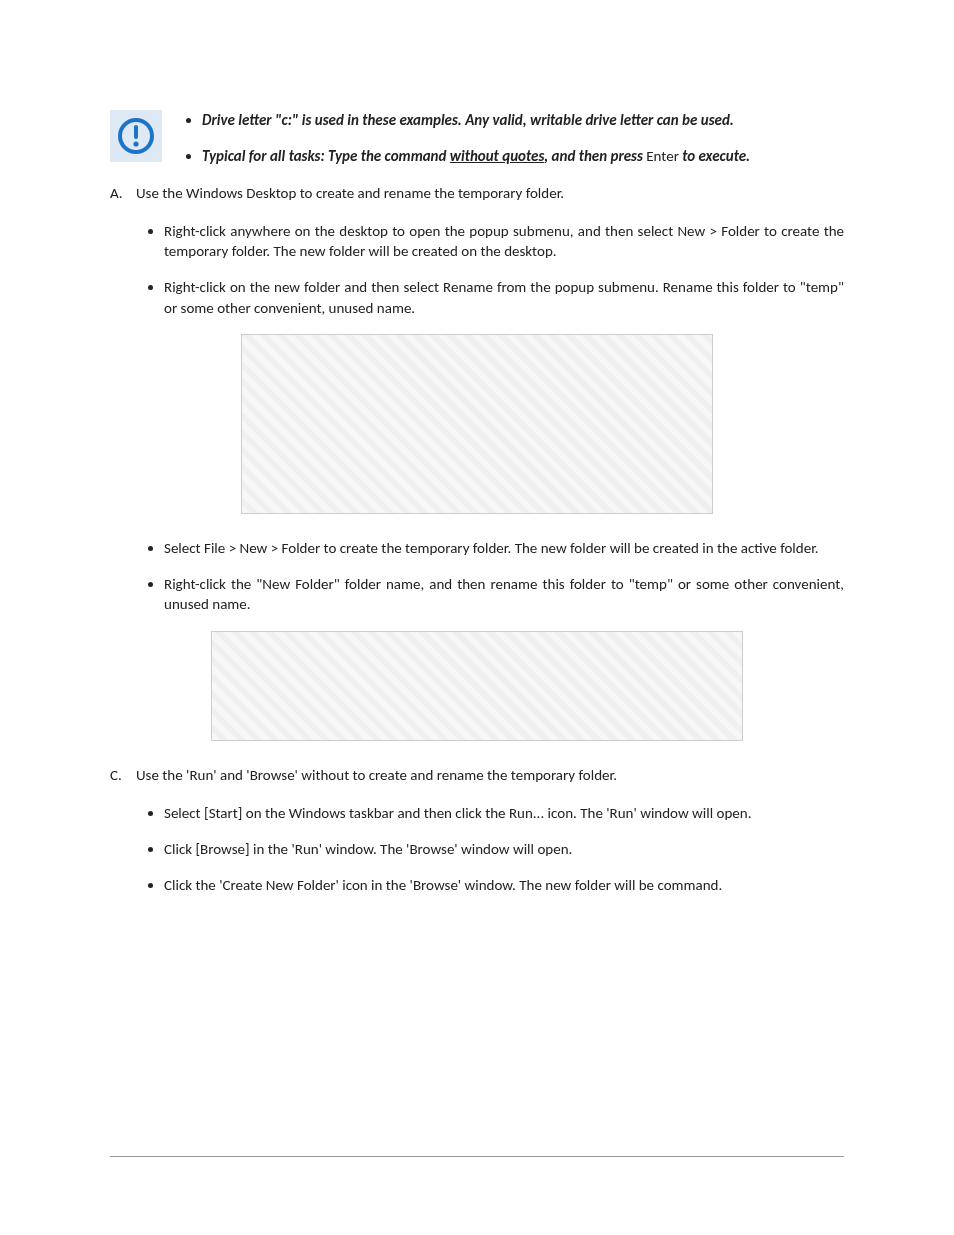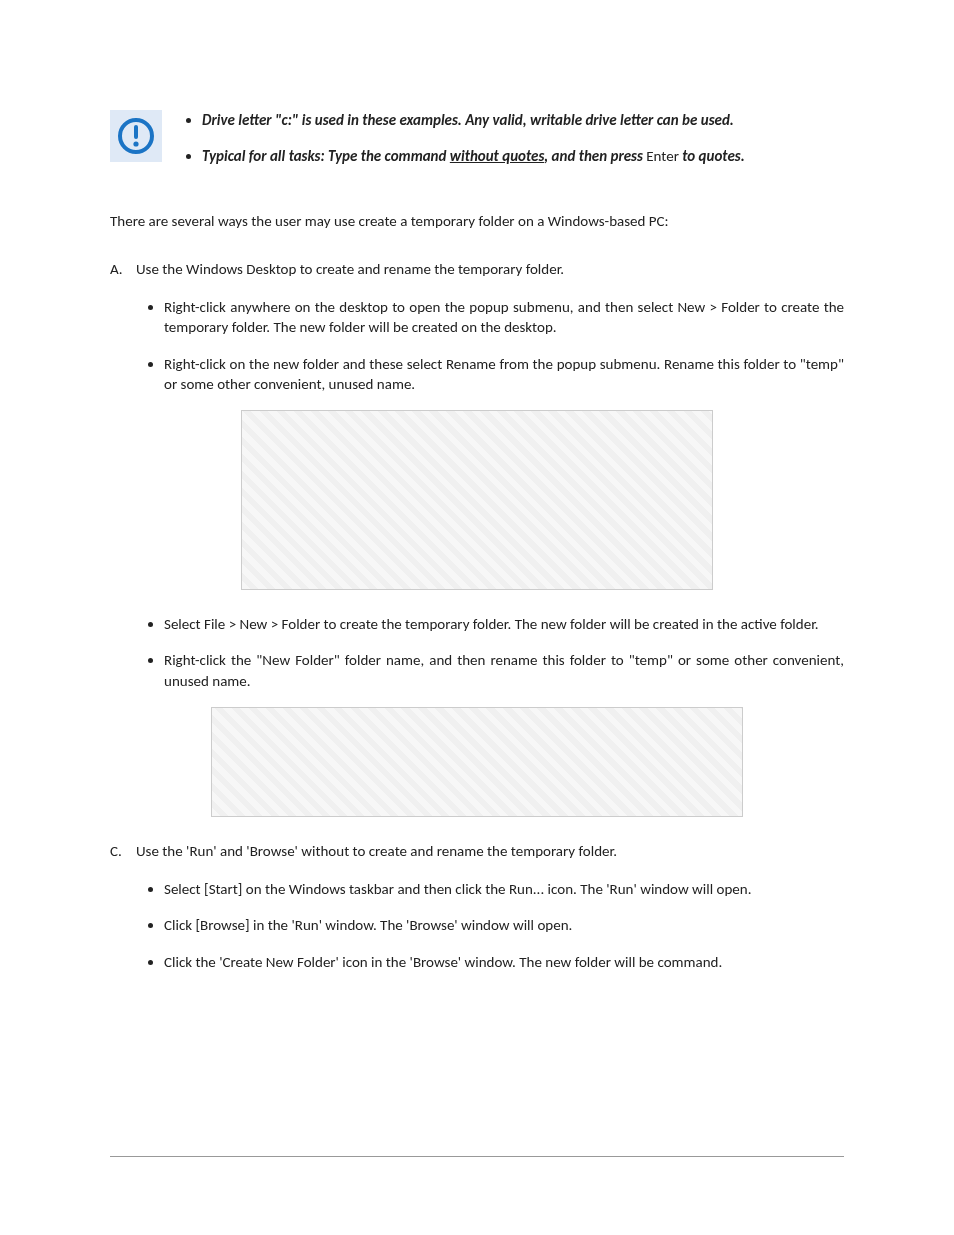--- a/index.html
+++ b/index.html
@@ -65,36 +65,35 @@
         <circle cx="21" cy="21" r="16" fill="none" stroke="#1b74c5" stroke-width="4"></circle>
         <rect x="19" y="10" width="4" height="14" rx="2" fill="#1b74c5"></rect>
         <circle cx="21" cy="29" r="2.6" fill="#1b74c5"></circle>
       </svg>
     </div>
     <ul class="top-bullets">
       <li>
         <span class="bi">Drive letter "c:" is used in these examples. Any valid, writable drive letter can be used.</span>
       </li>
       <li>
-        <span class="bi">Typical for all tasks: Type the command </span><span class="bi u">without quotes</span><span class="bi">, and then press </span><span class="b">Enter</span><span class="bi"> to quotes.</span>
+        <span class="bi">Typical for all tasks: Type the command </span><span class="bi u">without quotes</span><span class="bi">, and then press </span><span class="b">Enter</span><span class="bi"> to execute.</span>
       </li>
     </ul>
   </div>
 
-  <p class="intro">There are several ways the user may use create a temporary folder on a Windows-based PC:</p>
 
   <p class="sec-head">
     <span class="lbl">A.</span><span>Use the Windows Desktop to create and rename the temporary folder.</span>
   </p>
   <ul class="sub-bullets">
     <li>
       <span>Right-click anywhere on the desktop to open the popup submenu, and then select </span><span class="b">New &gt; Folder</span><span> to create the temporary folder. The new folder will be created on the desktop.</span>
     </li>
     <li>
-      <span>Right-click on the new folder and these select </span><span class="b">Rename</span><span> from the popup submenu. Rename this folder to "</span><span class="b">temp</span><span>" or some other convenient, unused name.</span>
+      <span>Right-click on the new folder and then select </span><span class="b">Rename</span><span> from the popup submenu. Rename this folder to "</span><span class="b">temp</span><span>" or some other convenient, unused name.</span>
     </li>
   </ul>
   <div class="figure-slot fig1"></div>
 
   <ul class="sub-bullets">
     <li>
       <span>Select </span><span class="b">File &gt; New &gt; Folder</span><span> to create the temporary folder. The new folder will be created in the active folder.</span>
     </li>
     <li>
       <span>Right-click the "</span><span class="b">New Folder</span><span>" folder name, and then rename this folder to "</span><span class="b">temp</span><span>" or some other convenient, unused name.</span>

